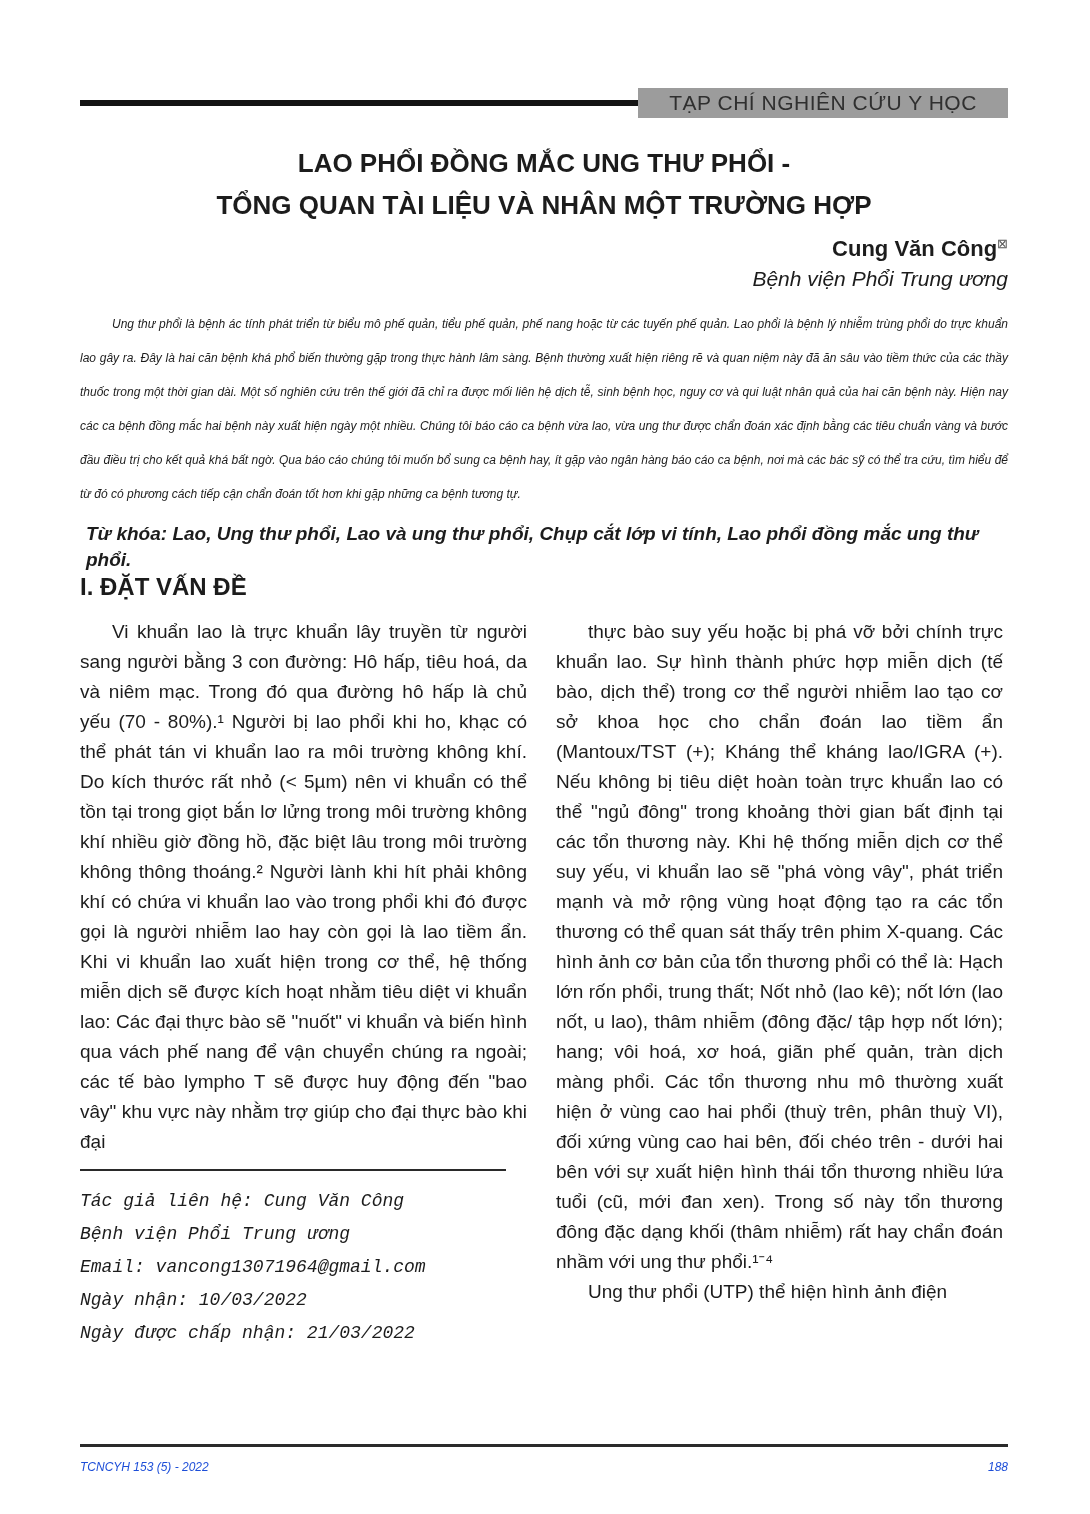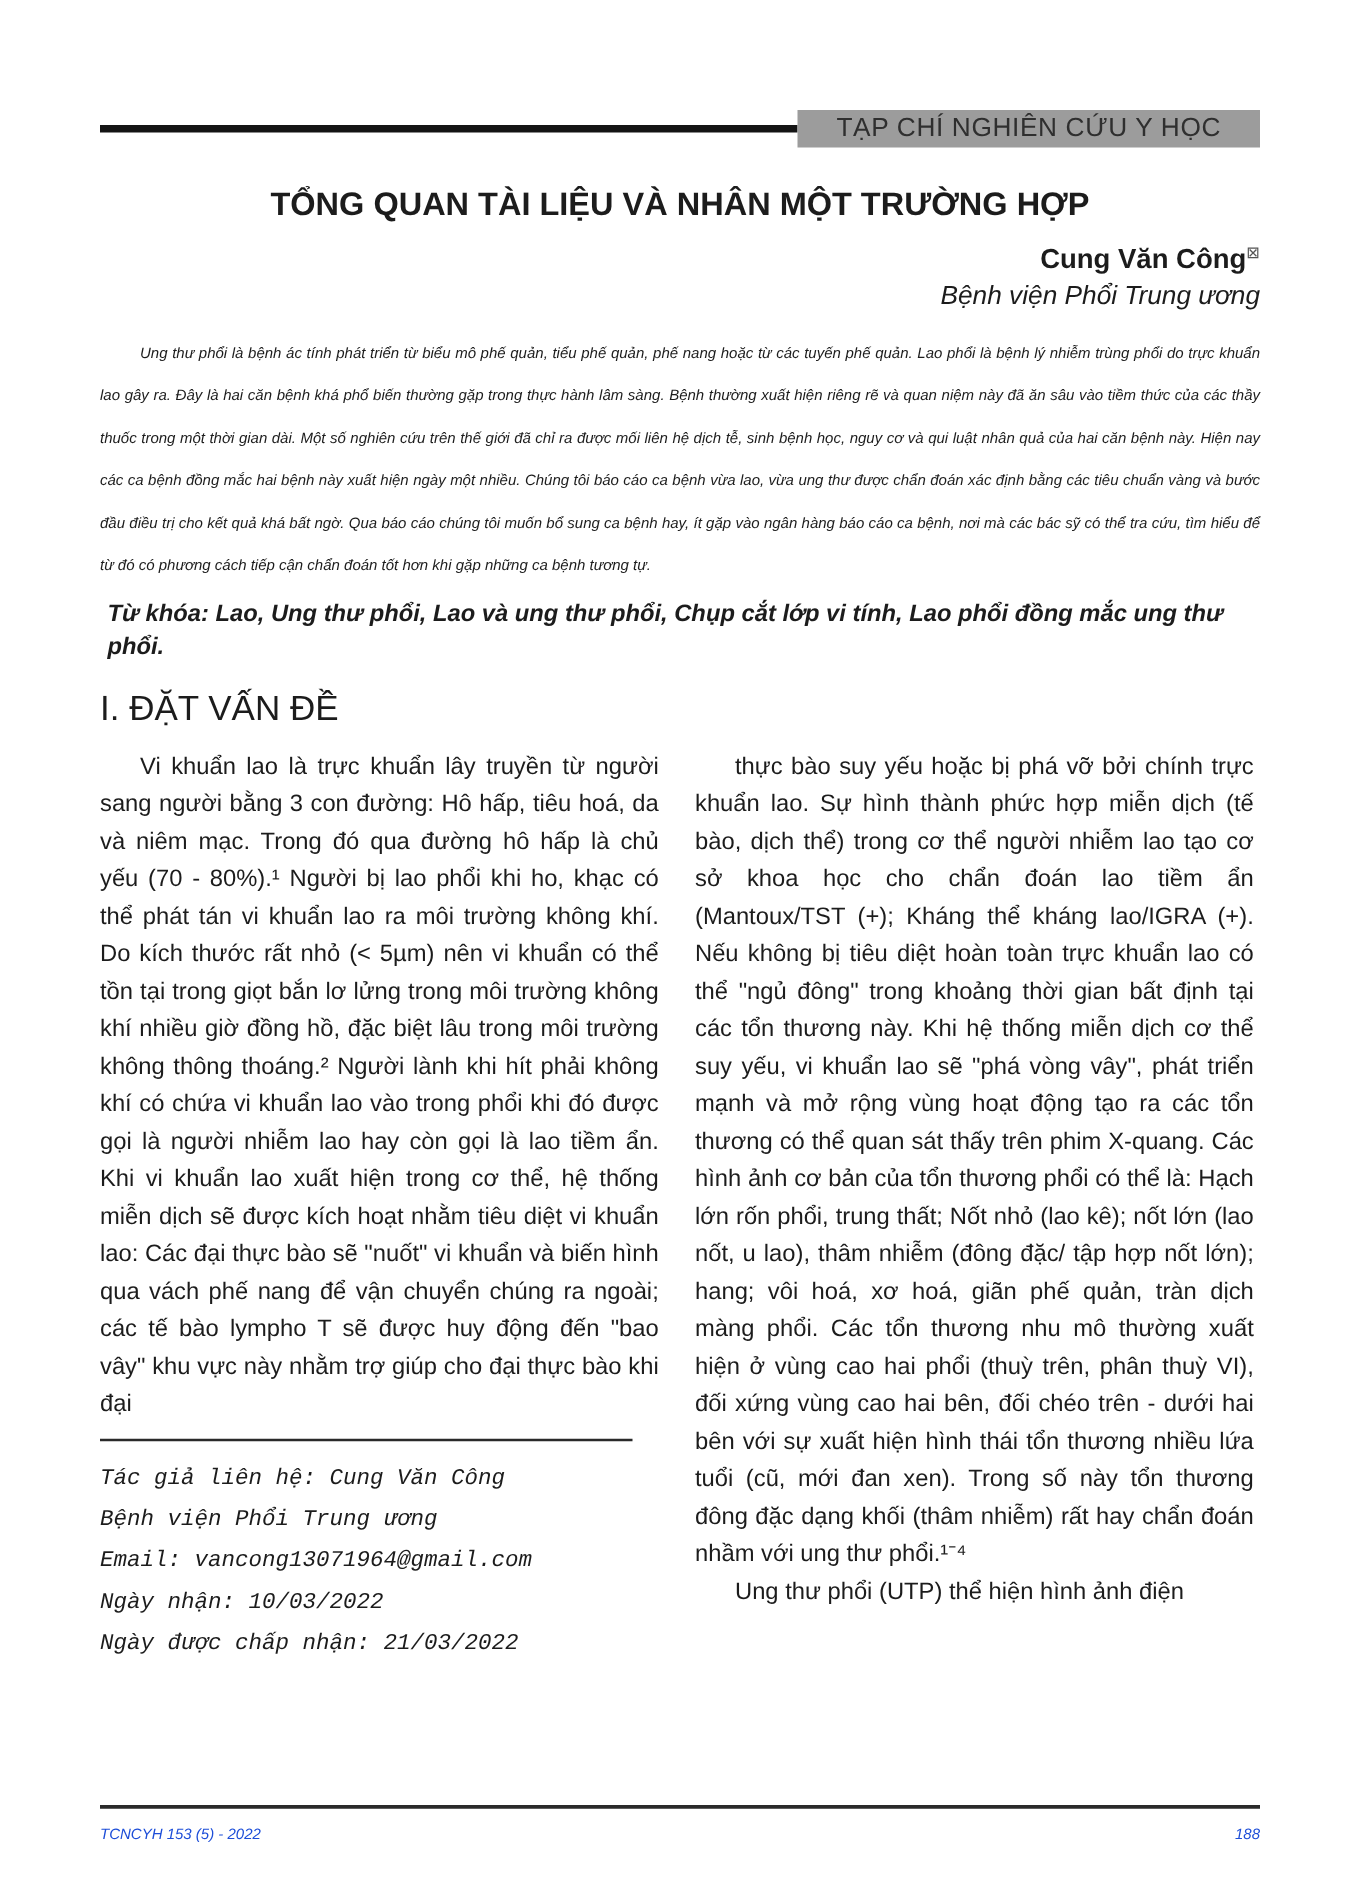--- a/index.html
+++ b/index.html
@@ -26,21 +26,21 @@
   .author-line{margin-top:10px;text-align:right;font-weight:bold;font-size:22px;}
   .author-line sup{font-size:13px;font-weight:normal;color:#555;}
   .affiliation{margin-top:5px;text-align:right;font-style:italic;font-size:21px;}
   
   .abstract{
     margin-top:16px;font-style:italic;font-size:12px;line-height:34px;
     text-align:justify;text-indent:32px;
   }
   .keywords{margin-top:10px;font-weight:bold;font-size:19px;padding-left:6px;line-height:26px;font-style:italic;}
   
-  .section-heading{margin-top:20px;font-weight:normal;font-size:28px;}
+  .section-heading{font-weight:bold;font-size:24px;}
   .columns{display:flex;gap:29px;margin-top:16px;}
   .col{width:447px;font-size:19px;line-height:30px;text-align:justify;}
   .col p{margin:0;text-indent:32px;}
   .col p + p{margin-top:0;}
   
   .footnote{
     margin-top:12px;width:426px;border-top:2px solid #2a2a2a;
     padding-top:14px;font-style:italic;font-size:18px;line-height:33px;
     text-align:left;
     font-family:Liberation Mono, monospace;
@@ -60,20 +60,21 @@
 <div class="page">
 
   <div class="header">
     <div class="header-rule"></div>
     <div class="journal-box">
       <span>TẠP CHÍ NGHIÊN CỨU Y HỌC</span>
     </div>
   </div>
 
   <div class="title">
+    <div>LAO PHỔI ĐỒNG MẮC UNG THƯ PHỔI -</div>
     <div>TỔNG QUAN TÀI LIỆU VÀ NHÂN MỘT TRƯỜNG HỢP</div>
   </div>
 
   <div class="author-line">
     <span>Cung Văn Công</span><sup>⊠</sup>
   </div>
 
   <div class="affiliation">Bệnh viện Phổi Trung ương</div>
 
   <div class="abstract">Ung thư phổi là bệnh ác tính phát triển từ biểu mô phế quản, tiểu phế quản, phế nang hoặc từ các tuyến phế quản. Lao phổi là bệnh lý nhiễm trùng phổi do trực khuẩn lao gây ra. Đây là hai căn bệnh khá phổ biến thường gặp trong thực hành lâm sàng. Bệnh thường xuất hiện riêng rẽ và quan niệm này đã ăn sâu vào tiềm thức của các thầy thuốc trong một thời gian dài. Một số nghiên cứu trên thế giới đã chỉ ra được mối liên hệ dịch tễ, sinh bệnh học, nguy cơ và qui luật nhân quả của hai căn bệnh này. Hiện nay các ca bệnh đồng mắc hai bệnh này xuất hiện ngày một nhiều. Chúng tôi báo cáo ca bệnh vừa lao, vừa ung thư được chẩn đoán xác định bằng các tiêu chuẩn vàng và bước đầu điều trị cho kết quả khá bất ngờ. Qua báo cáo chúng tôi muốn bổ sung ca bệnh hay, ít gặp vào ngân hàng báo cáo ca bệnh, nơi mà các bác sỹ có thể tra cứu, tìm hiểu để từ đó có phương cách tiếp cận chẩn đoán tốt hơn khi gặp những ca bệnh tương tự.</div>

